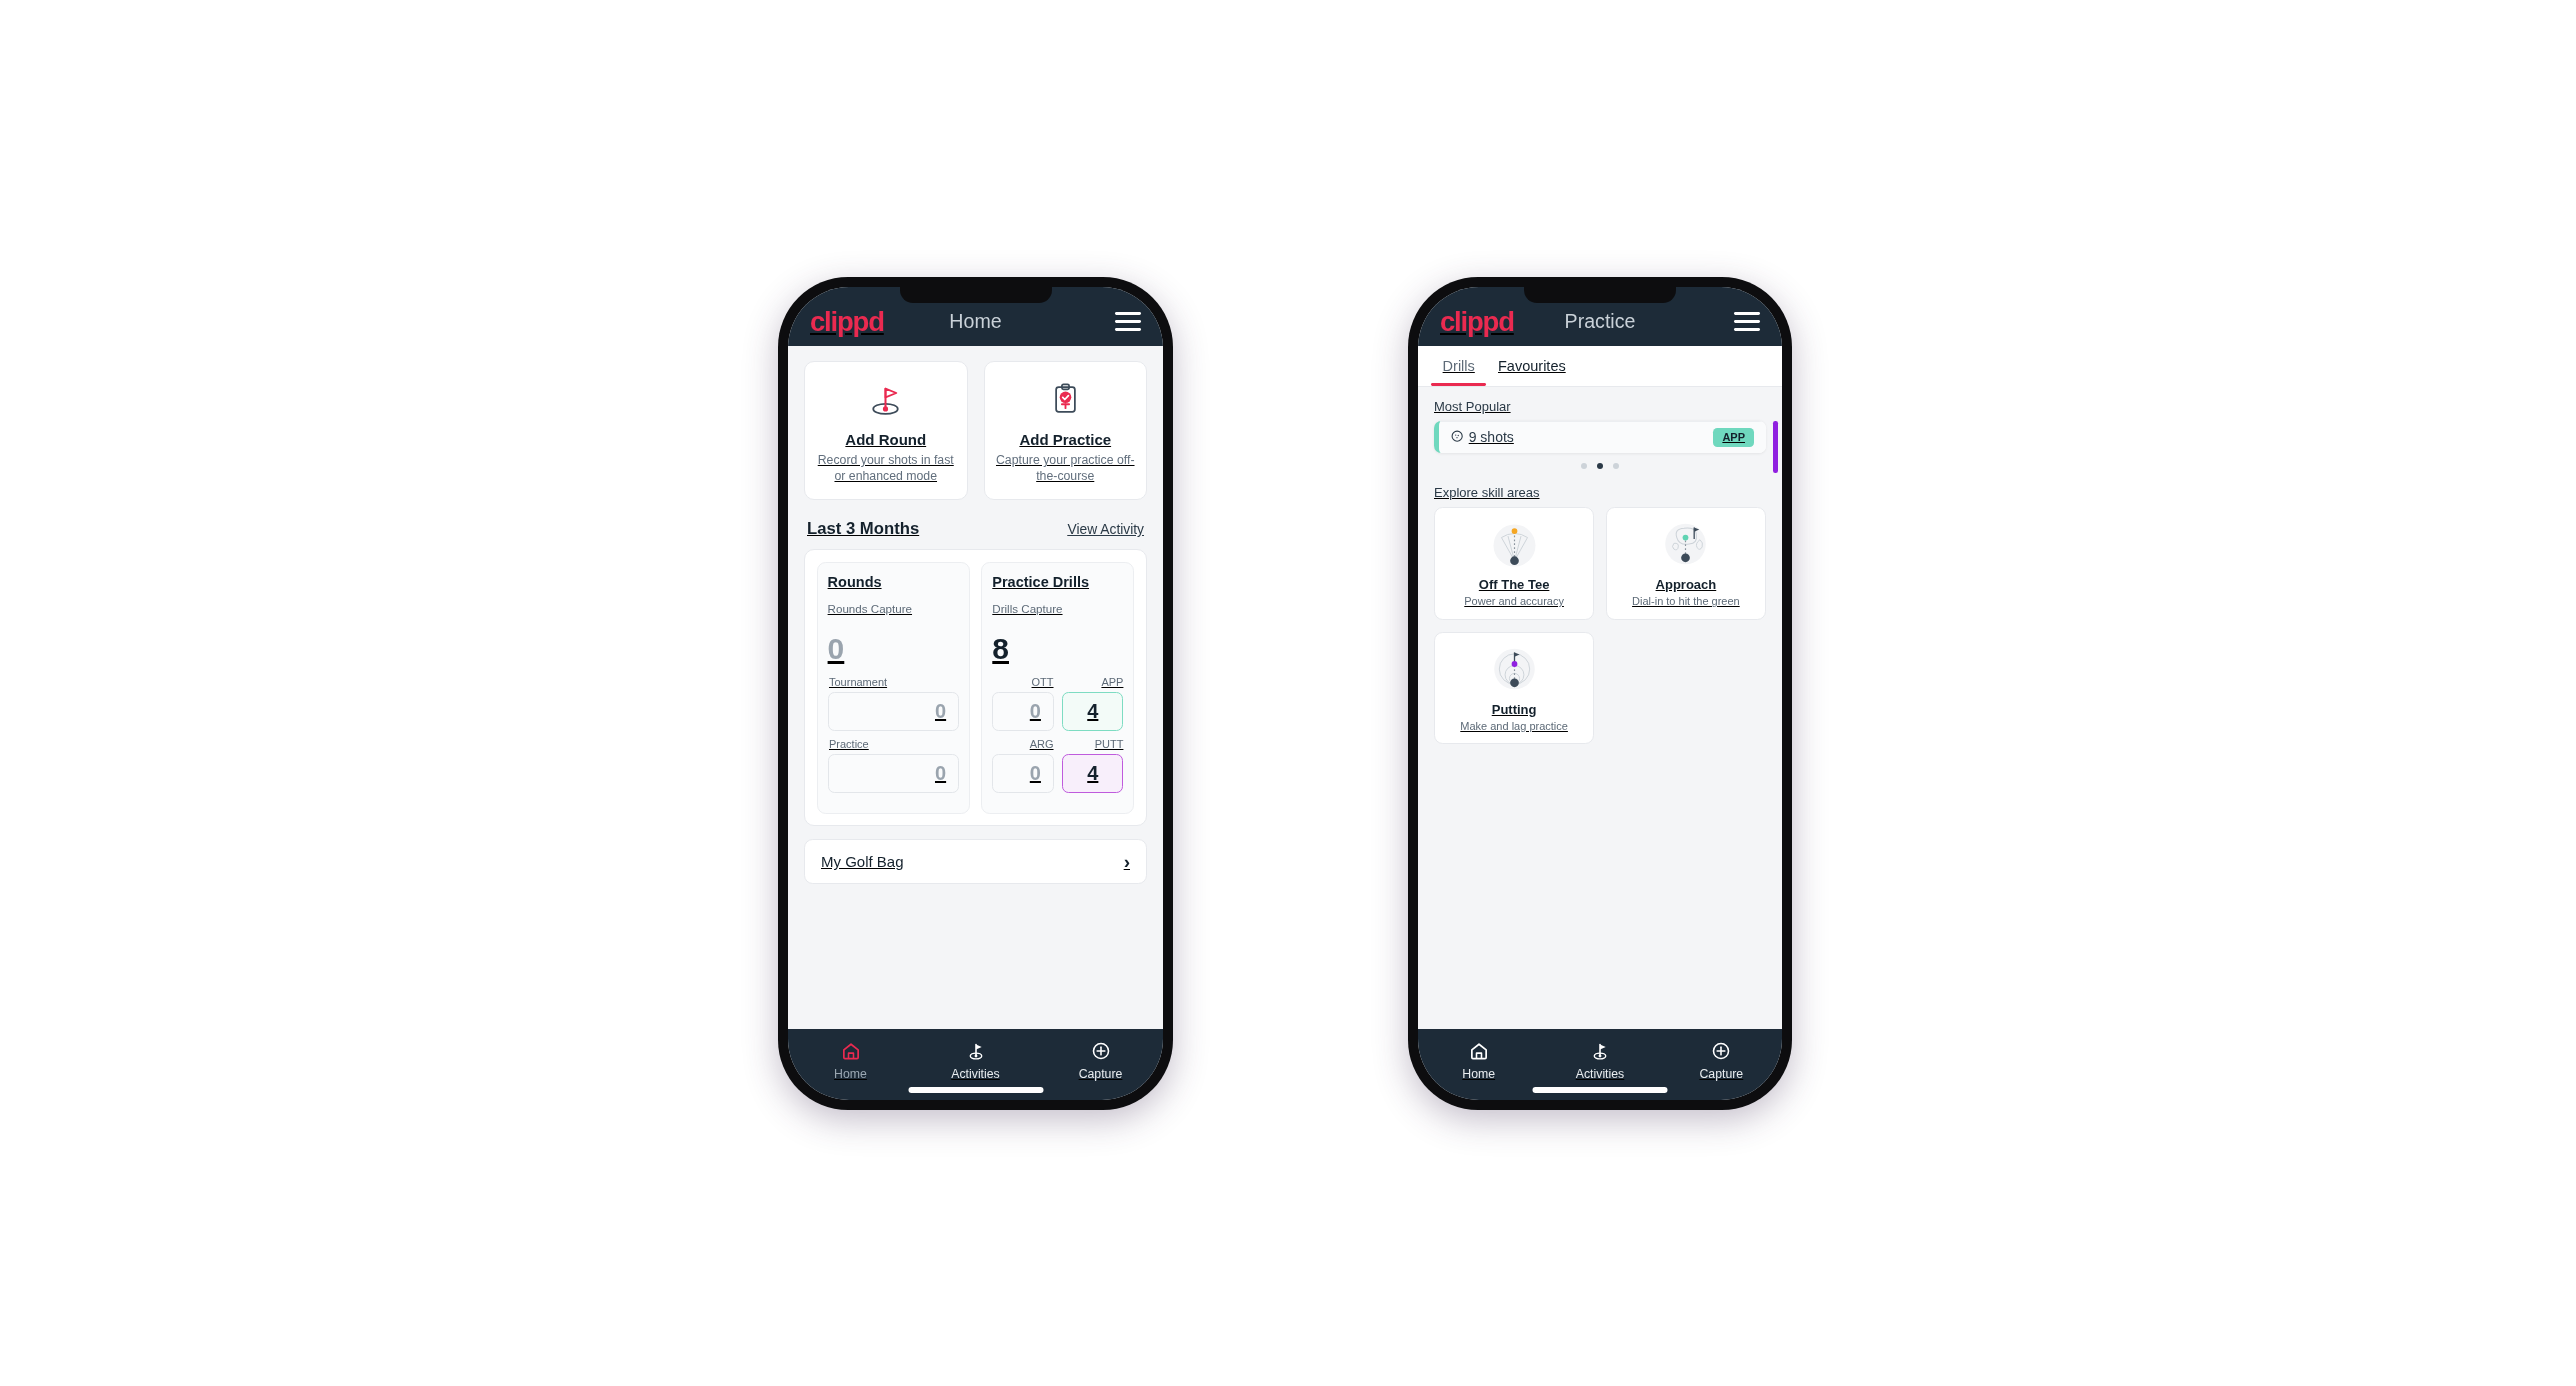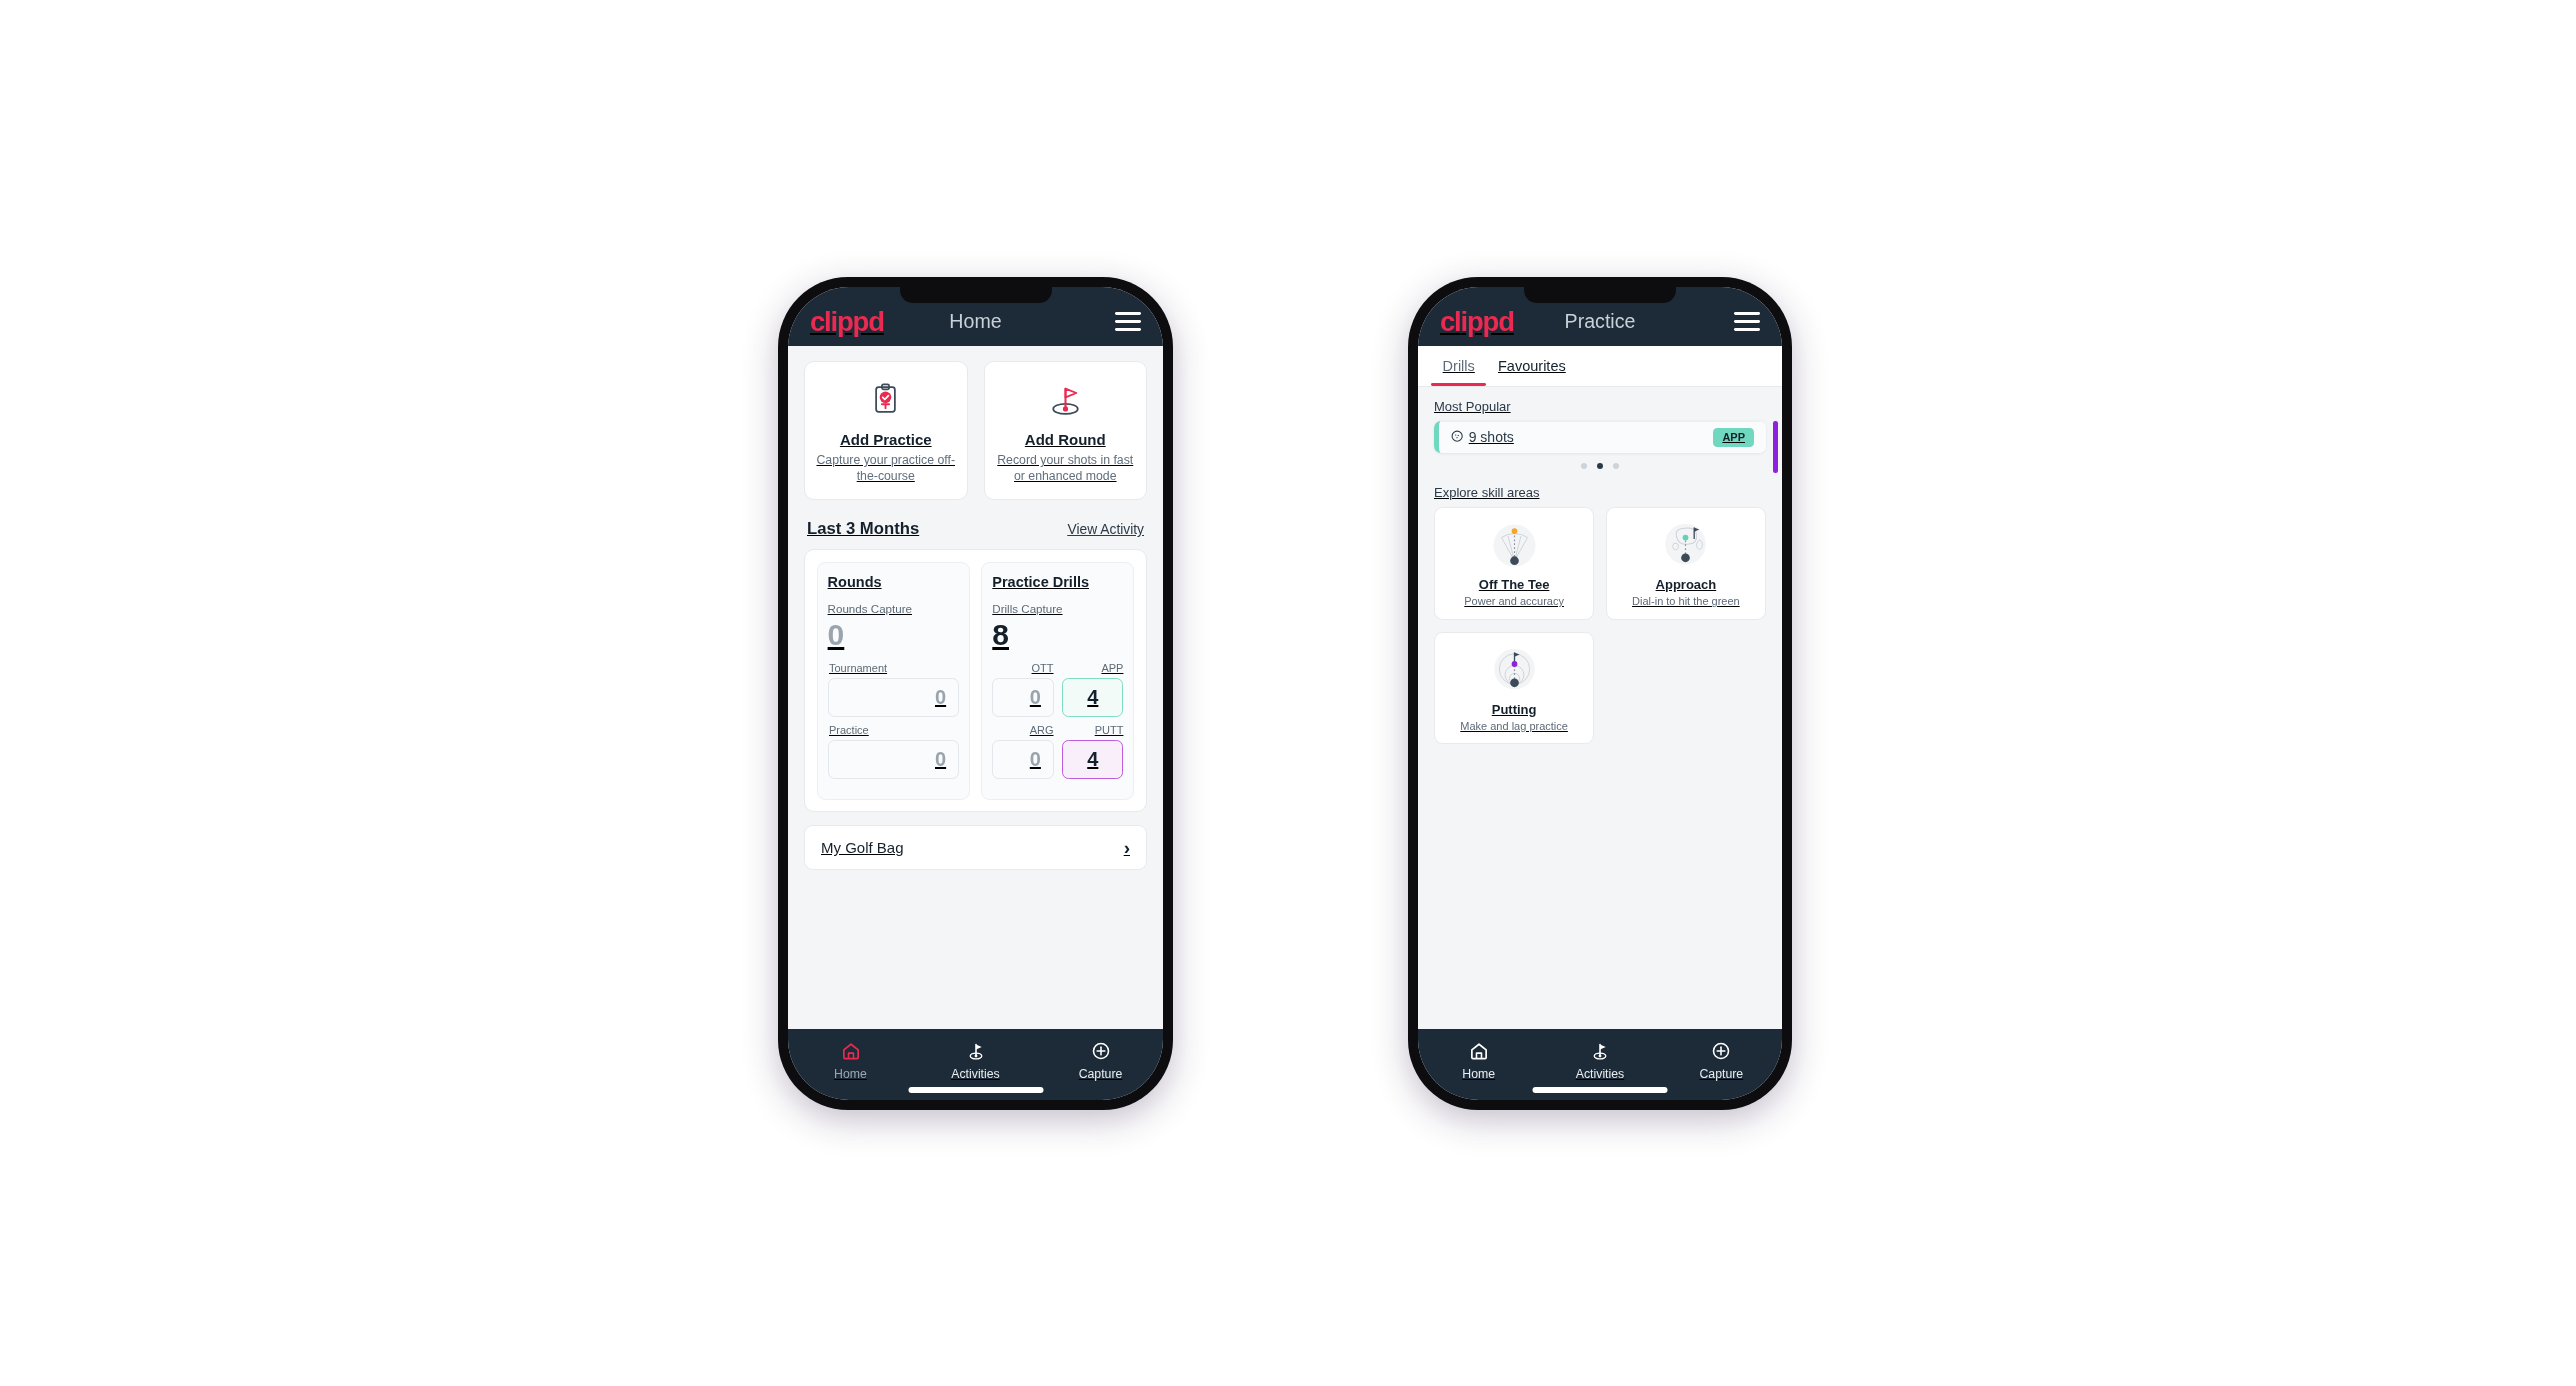--- a/index.html
+++ b/index.html
@@ -90,21 +90,21 @@
   
   .stats-card {
     margin: 0 16px; background: #fff; border: 0.7px solid #e7e9ed;
     border-radius: 10px; padding: 11.6px; display: flex; gap: 11.6px;
   }
   .stat-col {
     flex: 1; background: #fafbfc; border: 0.7px solid #eceef1;
     border-radius: 8.7px; padding: 11.6px 10px 13px;
   }
   .stat-h { font-size: 14.5px; font-weight: 700; color: #14212c; margin-bottom: 11.6px; }
-  .stat-cap-lbl { font-size: 11.6px; color: #5d6a77; margin-bottom: 4px; }
+  .stat-cap-lbl { font-size: 11.6px; color: #5d6a77; margin-bottom: 18px; }
   .stat-cap-val { font-size: 30px; font-weight: 700; line-height: 1.05; margin-bottom: 11.6px; }
   .val-zero { color: #9aa4ae; }
   .val-dark { color: #14212c; }
 
   .mini-lbl { font-size: 11px; color: #5d6a77; margin: 0 0 3.6px 1.4px; }
   .mini-box {
     border: 0.7px solid #e3e6ea; background: #fafbfc; border-radius: 6.5px;
     height: 39px; display: flex; align-items: center; justify-content: flex-end;
     padding-right: 11.6px; font-size: 20px; font-weight: 700; color: #9aa4ae;
     margin-bottom: 7.2px;
@@ -227,43 +227,43 @@
             <i></i>
           </div>
       </div>
 
       <div class="body">
 
         <div class="action-row">
           <div class="action-card">
             <div class="action-icon">
               <svg width="39" height="39" viewBox="0 0 54 54">
+                <ellipse cx="27" cy="40" rx="17" ry="7" fill="none" stroke="#3d4b59" stroke-width="2.4"></ellipse>
+                <line x1="27" y1="12" x2="27" y2="40" stroke="#ea2a50" stroke-width="2.8" stroke-linecap="round"></line>
+                <path d="M27 12 L42 18 L27 24 Z" fill="none" stroke="#ea2a50" stroke-width="2.6" stroke-linejoin="round"></path>
+                <circle cx="27" cy="40" r="3.6" fill="#ea2a50"></circle>
+              </svg>
+            </div>
+            <div class="action-title">Add Round</div>
+            <div class="action-sub">Record your shots in fast or enhanced mode</div>
+          </div>
+
+          <div class="action-card">
+            <div class="action-icon">
+              <svg width="39" height="39" viewBox="0 0 54 54">
                 <rect x="14" y="10" width="26" height="34" rx="3.5" fill="none" stroke="#3d4b59" stroke-width="2.4"></rect>
                 <rect x="22" y="6" width="10" height="7" rx="2.2" fill="none" stroke="#3d4b59" stroke-width="2.4"></rect>
                 <circle cx="27" cy="24" r="8" fill="#ea2a50"></circle>
                 <path d="M23.2 24.2 L26 27 L31 21.6" fill="none" stroke="#fff" stroke-width="2.4" stroke-linecap="round" stroke-linejoin="round"></path>
                 <line x1="22" y1="33.5" x2="32" y2="33.5" stroke="#ea2a50" stroke-width="2.6" stroke-linecap="round"></line>
                 <line x1="27" y1="33.5" x2="27" y2="39" stroke="#ea2a50" stroke-width="2.6" stroke-linecap="round"></line>
               </svg>
             </div>
             <div class="action-title">Add Practice</div>
             <div class="action-sub">Capture your practice off-the-course</div>
-          </div>
-
-          <div class="action-card">
-            <div class="action-icon">
-              <svg width="39" height="39" viewBox="0 0 54 54">
-                <ellipse cx="27" cy="40" rx="17" ry="7" fill="none" stroke="#3d4b59" stroke-width="2.4"></ellipse>
-                <line x1="27" y1="12" x2="27" y2="40" stroke="#ea2a50" stroke-width="2.8" stroke-linecap="round"></line>
-                <path d="M27 12 L42 18 L27 24 Z" fill="none" stroke="#ea2a50" stroke-width="2.6" stroke-linejoin="round"></path>
-                <circle cx="27" cy="40" r="3.6" fill="#ea2a50"></circle>
-              </svg>
-            </div>
-            <div class="action-title">Add Round</div>
-            <div class="action-sub">Record your shots in fast or enhanced mode</div>
           </div>
         </div>
 
         <div class="sec-head">
           <div class="sec-title">Last 3 Months</div>
           <div class="sec-link">View Activity</div>
         </div>
 
         <div class="stats-card">
 

